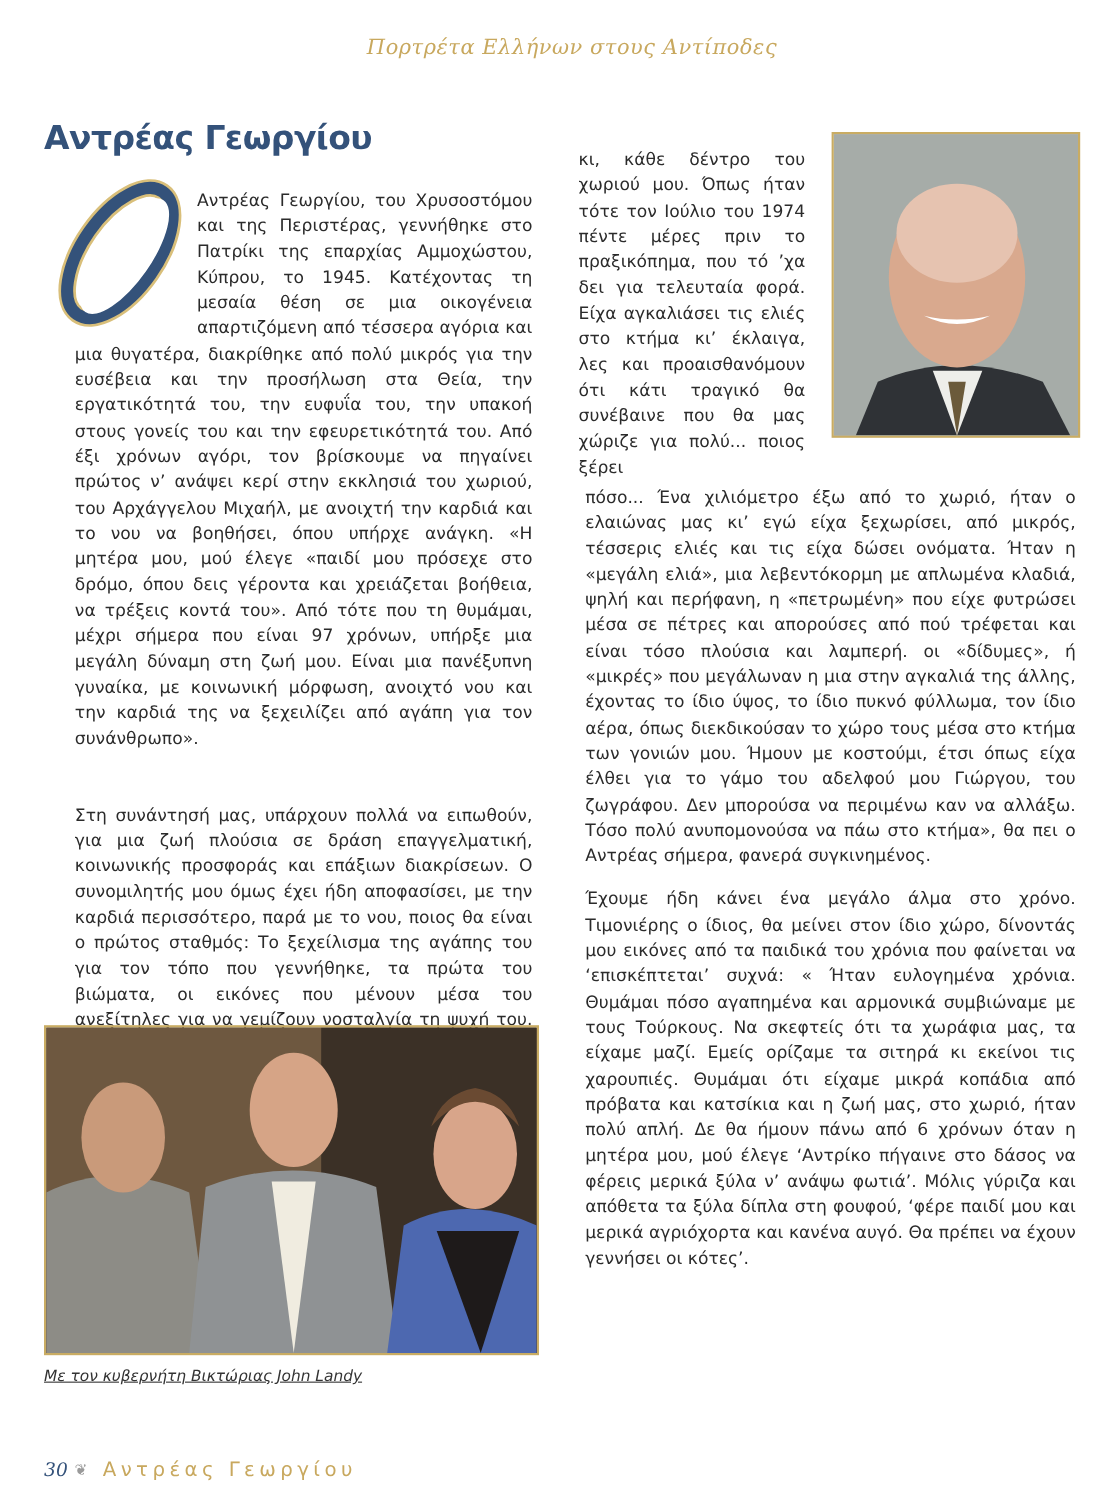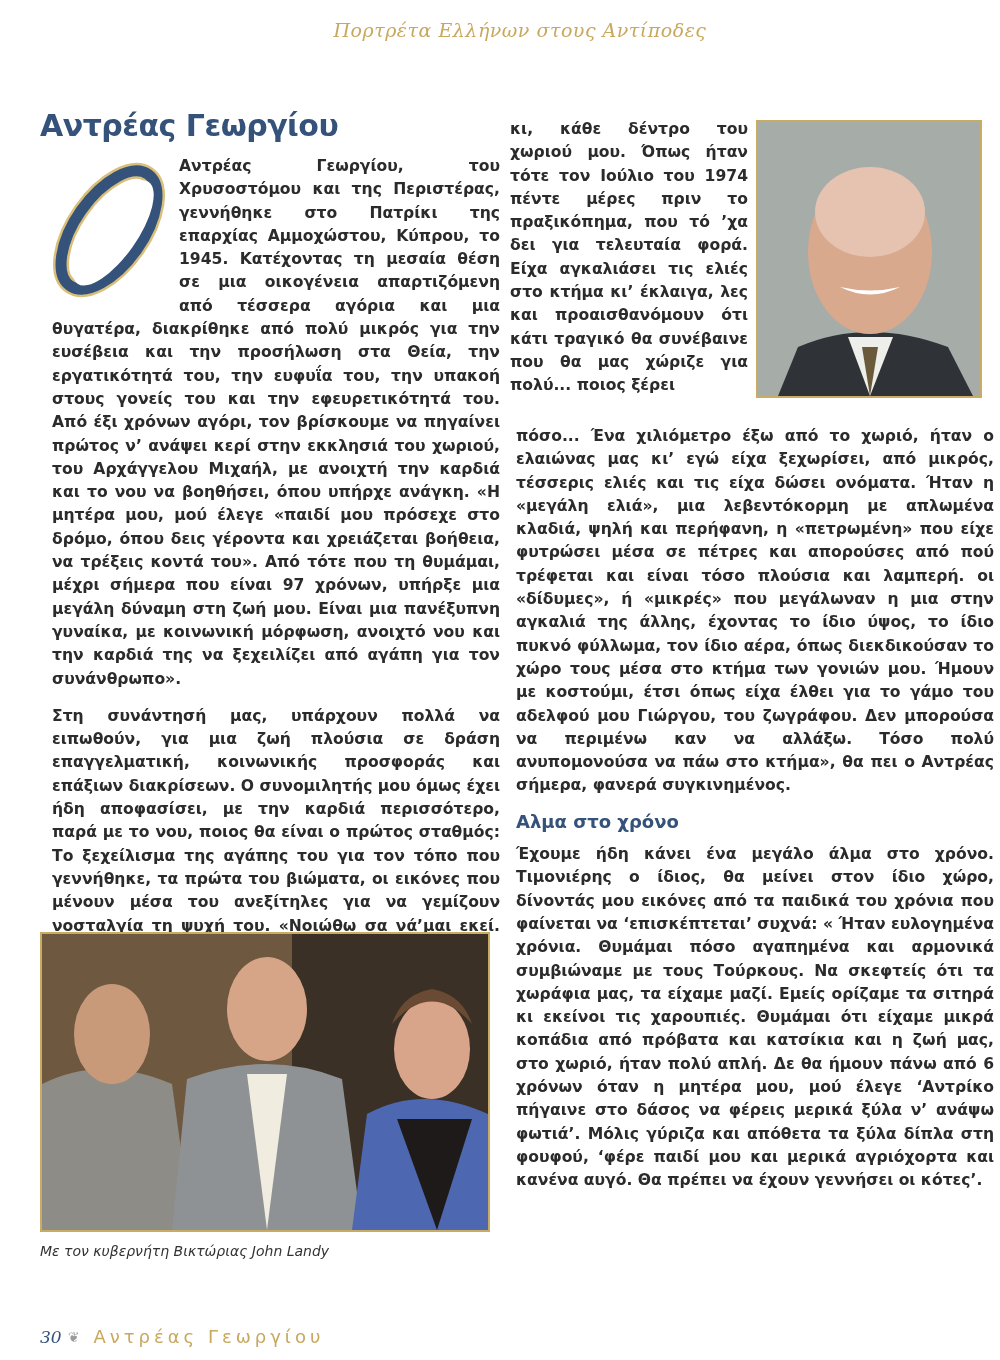--- a/index.html
+++ b/index.html
@@ -1,38 +1,38 @@
 <!DOCTYPE html>
 <html><head>
 <meta charset="utf-8">
 <style>
   html, body { margin: 0; padding: 0; background: #ffffff; }
   body { width: 1000px; height: 1360px; position: relative; overflow: hidden;
          font-family: "DejaVu Sans", sans-serif; color: #2b2b2b; }
-  .running-head { position: absolute; top: 19px; left: 0; width: 1000px; text-align: center;
+  .running-head { position: absolute; top: 32px; left: 0; width: 1000px; text-align: center;
          font-family: "DejaVu Serif", serif; font-style: italic; font-size: 19px;
          color: #c8a85e; letter-spacing: 0.5px; padding-left: 40px; box-sizing: border-box; }
   .title { position: absolute; left: 40px; top: 108px; margin: 0;
          font-family: "DejaVu Sans", sans-serif; font-weight: bold; font-size: 30px;
          color: #34527a; letter-spacing: -0.5px; }
   .col { position: absolute; font-size: 15.6px; line-height: 23.3px; text-align: justify; }
-  .col p { margin: 0; font-weight: bold; }
+  .col p { margin: 16px; }
   .col-left { left: 52px; top: 155px; width: 448px; }
   .dropcap-wrap { float: left; width: 135px; height: 145px; margin: 0 0 0 -8px; position: relative; }
   .dropcap-wrap svg { position: absolute; left: 0; top: 0; }
   .gap { height: 14px; }
   .col-right-top { left: 510px; top: 118px; width: 238px; }
   .col-right { left: 516px; top: 425px; width: 478px; }
   .subhead { margin: 12px 0 10px 0; font-weight: bold; font-size: 18px; color: #34527a; text-align: left; }
   .photo { position: absolute; border: 2px solid #c9ac63; box-sizing: border-box; overflow: hidden; }
   .photo-portrait { left: 756px; top: 120px; width: 226px; height: 278px;
          background: linear-gradient(180deg, #9aa3a0 0%, #b5b9b4 40%, #7e8683 100%); }
   .photo-group { left: 40px; top: 932px; width: 450px; height: 300px;
          background: linear-gradient(180deg, #5a4632 0%, #7a6044 40%, #4a3a2c 100%); }
-  .caption { position: absolute; left: 40px; top: 1243px; font-size: 14px; font-style: italic; color: #333; }
+  .caption { position: absolute; left: 40px; top: 1243px; font-size: 14px; font-style: italic; color: #333; text-decoration: underline; }
   .footer { position: absolute; left: 40px; top: 1326px; display: flex; align-items: center; justify-content: flex-end; }
   .page-num { font-family: "DejaVu Serif", serif; font-style: italic; font-size: 17px; color: #34527a; }
   .ornament { margin: 0 14px 0 6px; color: #9a9a9a; font-size: 14px; }
   .footer-name { font-size: 18px; color: #c8a85e; letter-spacing: 4px; }
 </style>
 </head>
 <body>
 
 <div class="running-head">Πορτρέτα Ελλήνων στους Αντίποδες</div>
 
@@ -64,21 +64,20 @@
     <path d="M90 215 L112 274 L135 215 Z" fill="#eeeeea"></path>
     <path d="M104 225 L112 274 L120 225 Z" fill="#6b5a3a"></path>
     <ellipse cx="112" cy="130" rx="62" ry="82" fill="#d9a98e"></ellipse>
     <ellipse cx="112" cy="90" rx="55" ry="45" fill="#e6c3b0"></ellipse>
     <path d="M82 165 Q112 180 142 165 Q112 172 82 165 Z" fill="#ffffff"></path>
   </svg>
 </div>
 
 <div class="col col-right">
   <p>πόσο... Ένα χιλιόμετρο έξω από το χωριό, ήταν ο ελαιώνας μας κι’ εγώ είχα ξεχωρίσει, από μικρός, τέσσερις ελιές και τις είχα δώσει ονόματα. Ήταν η «μεγάλη ελιά», μια λεβεντόκορμη με απλωμένα κλαδιά, ψηλή και περήφανη, η «πετρωμένη» που είχε φυτρώσει μέσα σε πέτρες και απορούσες από πού τρέφεται και είναι τόσο πλούσια και λαμπερή. οι «δίδυμες», ή «μικρές» που μεγάλωναν η μια στην αγκαλιά της άλλης, έχοντας το ίδιο ύψος, το ίδιο πυκνό φύλλωμα, τον ίδιο αέρα, όπως διεκδικούσαν το χώρο τους μέσα στο κτήμα των γονιών μου. Ήμουν με κοστούμι, έτσι όπως είχα έλθει για το γάμο του αδελφού μου Γιώργου, του ζωγράφου. Δεν μπορούσα να περιμένω καν να αλλάξω. Τόσο πολύ ανυπομονούσα να πάω στο κτήμα», θα πει ο Αντρέας σήμερα, φανερά συγκινημένος.</p>
-  <h2 class="subhead">Αλμα στο χρόνο</h2>
   <p>Έχουμε ήδη κάνει ένα μεγάλο άλμα στο χρόνο. Τιμονιέρης ο ίδιος, θα μείνει στον ίδιο χώρο, δίνοντάς μου εικόνες από τα παιδικά του χρόνια που φαίνεται να ‘επισκέπτεται’ συχνά: « Ήταν ευλογημένα χρόνια. Θυμάμαι πόσο αγαπημένα και αρμονικά συμβιώναμε με τους Τούρκους. Να σκεφτείς ότι τα χωράφια μας, τα είχαμε μαζί. Εμείς ορίζαμε τα σιτηρά κι εκείνοι τις χαρουπιές. Θυμάμαι ότι είχαμε μικρά κοπάδια από πρόβατα και κατσίκια και η ζωή μας, στο χωριό, ήταν πολύ απλή. Δε θα ήμουν πάνω από 6 χρόνων όταν η μητέρα μου, μού έλεγε ‘Αντρίκο πήγαινε στο δάσος να φέρεις μερικά ξύλα ν’ ανάψω φωτιά’. Μόλις γύριζα και απόθετα τα ξύλα δίπλα στη φουφού, ‘φέρε παιδί μου και μερικά αγριόχορτα και κανένα αυγό. Θα πρέπει να έχουν γεννήσει οι κότες’.</p>
 </div>
 
 <div class="photo photo-group">
   <svg width="446" height="296" viewBox="0 0 446 296">
     <rect width="446" height="296" fill="#6e5840"></rect>
     <rect x="250" y="0" width="196" height="296" fill="#3b3026"></rect>
     <path d="M0 296 L0 150 Q60 120 130 150 L150 296 Z" fill="#8d8c86"></path>
     <ellipse cx="70" cy="100" rx="38" ry="50" fill="#c99a7a"></ellipse>
     <path d="M130 296 L145 145 Q225 115 300 145 L320 296 Z" fill="#8f9294"></path>

